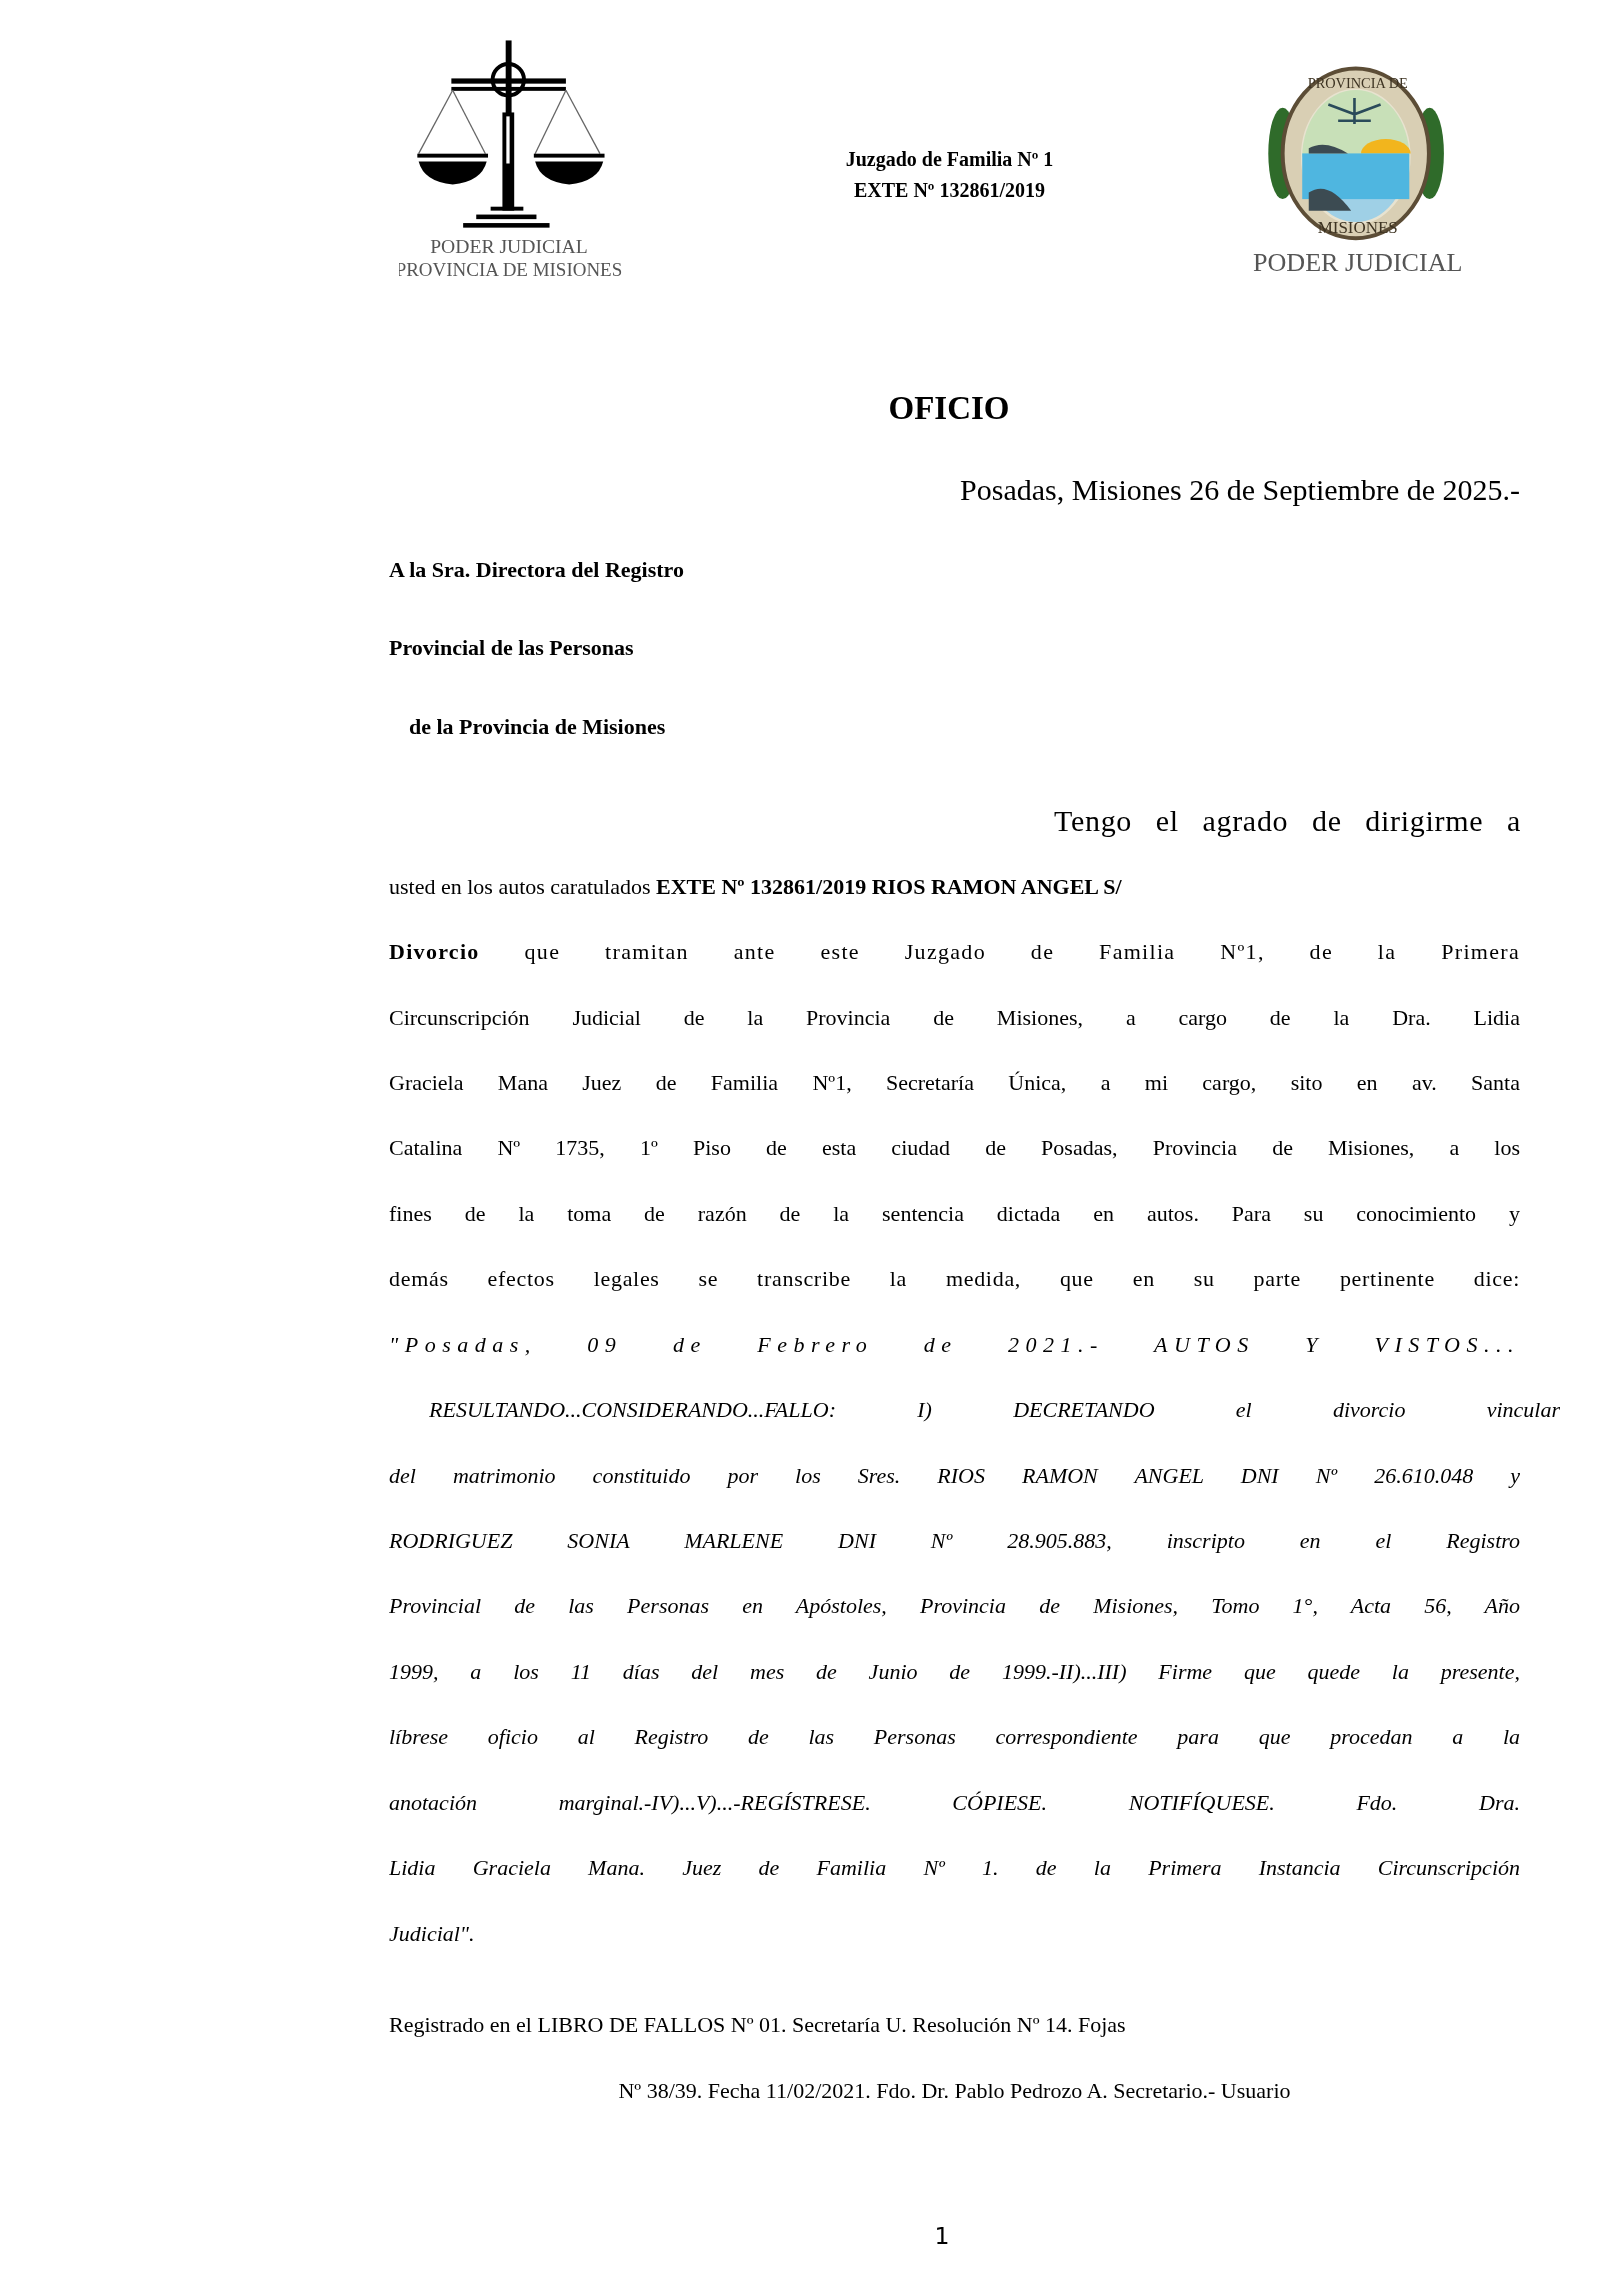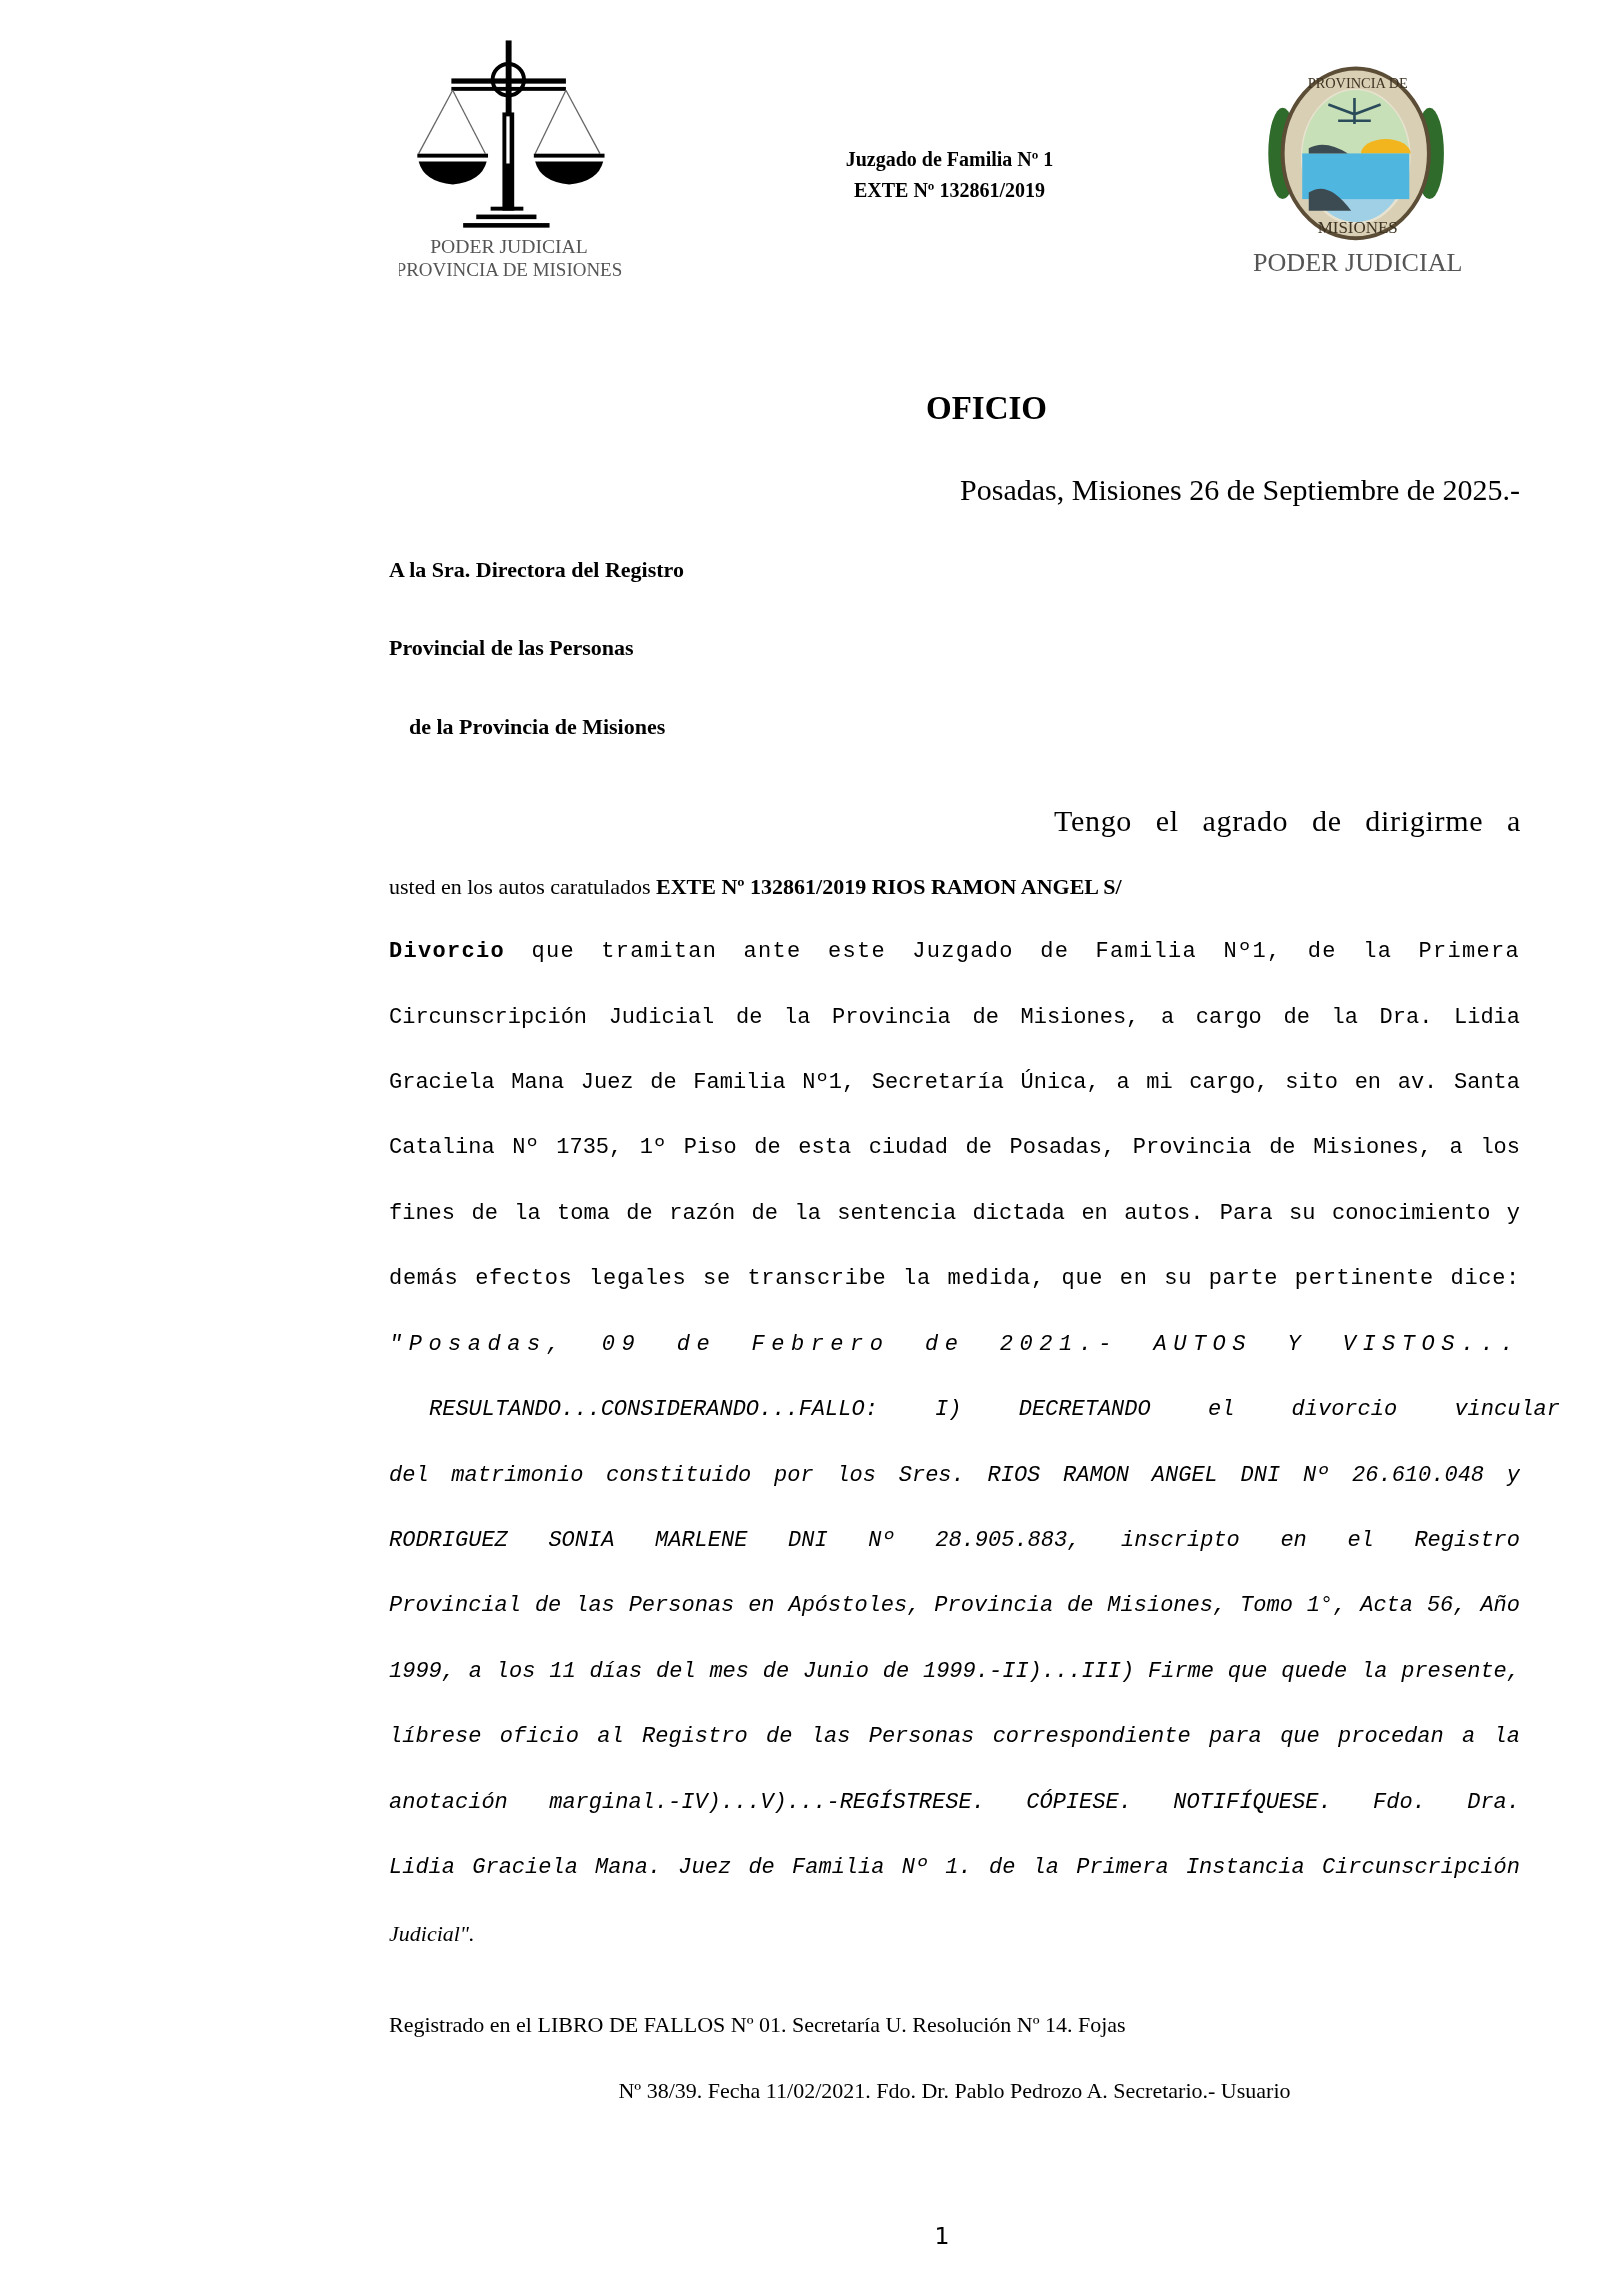--- a/index.html
+++ b/index.html
@@ -1,21 +1,21 @@
 <!DOCTYPE html>
 <html style="font-size:10.5px"><head>
 <meta charset="utf-8">
 <style>
   html, body { margin:0; padding:0; background:#ffffff; }
   body { width:1623px; height:2295px; position:relative; overflow:hidden;
          font-family:"Liberation Serif", "DejaVu Serif", serif; color:#000; }
   .abs { position:absolute; }
   .line { position:absolute; left:389px; width:1131px; font-size:22px; line-height:37px;
           white-space:nowrap; }
-  .just { text-align:justify; text-align-last:justify; white-space:normal; height:37px; overflow:hidden;font-family:Liberation Mono, monospace; }
+  .just { text-align:justify; text-align-last:justify; white-space:normal; height:37px; overflow:hidden; }
   .it { font-style:italic; }
   .b { font-weight:bold; }
   .hdr { left:753px; width:393px; text-align:center; font-weight:bold; font-size:20px; line-height:31px; }
   #logo-left { left:399px; top:39px; width:288px; height:249px; }
   #logo-right { left:1230px; top:62px; width:262px; height:222px; }
   .logo-text { font-family:"Liberation Serif", serif; fill:#555; }
 </style>
 </head>
 <body>
 
@@ -57,21 +57,21 @@
     <rect x="110" y="140" width="164" height="70" fill="#4fb6e0"></rect>
     <path d="M120 200 Q150 180 185 228 L120 228 Z" fill="#3c4b52"></path>
     <path d="M120 132 Q145 118 180 140 L120 140 Z" fill="#3c4b52"></path>
     <path d="M150 65 L190 80 L230 65 M190 55 L190 95 M165 90 L215 90" stroke="#2a4b5a" stroke-width="4" fill="none"></path>
   </g>
   <text x="195" y="40" text-anchor="middle" font-size="22" fill="#3d3322" font-family="Liberation Serif, serif">PROVINCIA DE</text>
   <text x="195" y="262" text-anchor="middle" font-size="26" fill="#3d3322" font-family="Liberation Serif, serif">MISIONES</text>
   <text x="195" y="320" text-anchor="middle" font-size="40" fill="#555" font-family="Liberation Serif, serif">PODER JUDICIAL</text>
 </svg>
 
-<div class="abs" style="left:851px; top:389px; width:196px; text-align:right; font-weight:bold; font-size:33px; line-height:39px;">OFICIO</div>
+<div class="abs" style="left:851px; top:389px; width:196px; text-align:center; font-weight:bold; font-size:33px; line-height:39px;">OFICIO</div>
 
 <div class="abs" style="left:903px; top:471px; width:617px; text-align:right; font-size:30px; line-height:37px; white-space:nowrap;">Posadas, Misiones 26 de Septiembre de 2025.-</div>
 
 <div class="line b" style="top:551px;">A la Sra. Directora del Registro</div>
 <div class="line b" style="top:629px;">Provincial de las Personas</div>
 <div class="line b" style="top:708px;margin-left:20px;">de la Provincia de Misiones</div>
 
 <div class="abs" style="left:1054px; top:802px; width:467px; font-size:30px; line-height:37px; text-align:justify; text-align-last:justify; height:37px; overflow:hidden; letter-spacing:0.7px;">Tengo el agrado de dirigirme a</div>
 
 <div class="line" style="top:868px;">

